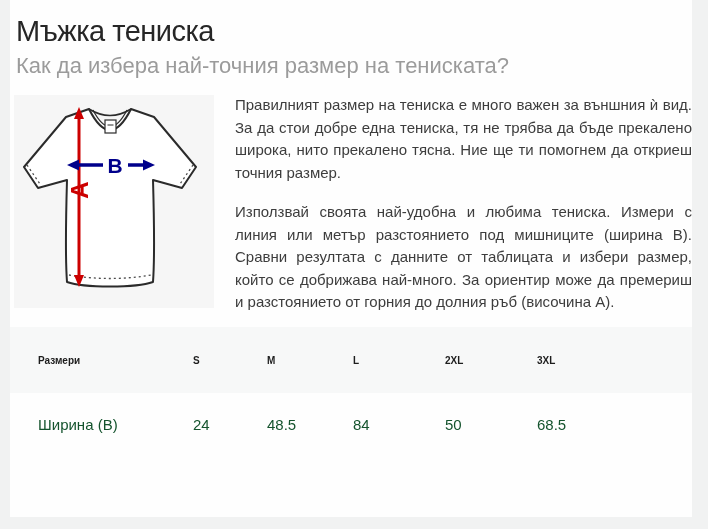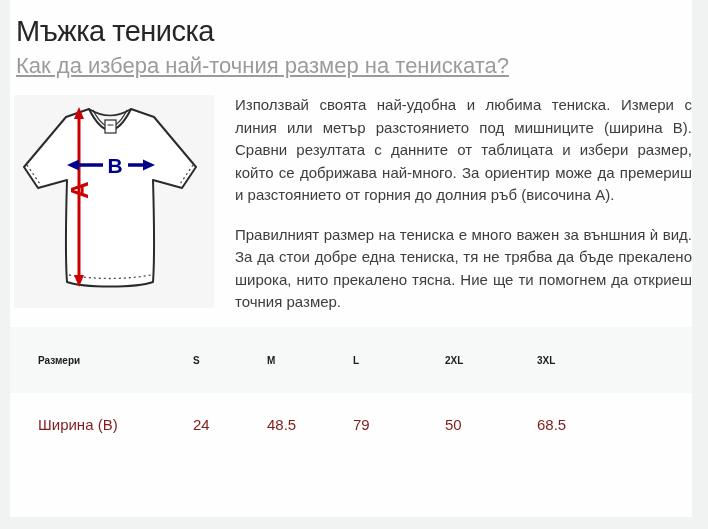--- a/index.html
+++ b/index.html
@@ -12,21 +12,21 @@
     position:absolute; top:0; left:10px; width:682px; height:517px;
     background:#fefefe;
   }
   .title {
     position:absolute; top:15px; left:6px; margin:0;
     font-size:29px; font-weight:400; color:#262626; letter-spacing:-0.5px;
     white-space:nowrap;
   }
   .subtitle {
     position:absolute; top:53px; left:6px; margin:0;
-    font-size:22px; font-weight:400; color:#9b9b9b; white-space:nowrap;text-decoration:underline;
+    font-size:22px; font-weight:400; color:#9b9b9b; white-space:nowrap;
   }
   .figure {
     position:absolute; top:95px; left:4px; width:200px; height:213px;
     background:#f6f6f6;
   }
   .figure svg { display:block; width:200px; height:213px; }
   .intro {
     position:absolute; top:94px; left:225px; width:457px;
     font-size:15px; line-height:22.5px; color:#3d3d3d; text-align:justify;
   }
@@ -34,21 +34,21 @@
   .size-table { position:absolute; top:327px; left:0; width:682px; }
   .trow {
     display:grid;
     grid-template-columns:155px 74px 86px 92px 92px 86px 1fr;
     align-items:center; padding-left:28px; box-sizing:border-box;
   }
   .thead {
     height:66px; background:#f7f8f8;
     font-size:10px; font-weight:bold; color:#1d1d1d;
   }
-  .tbody-row { height:62px; font-size:15px; color:#7f1d1d; }
+  .tbody-row { height:62px; font-size:15px; color:#14532d; }
   .row-alt { background:#f7f8f8; }
   .cell { white-space:nowrap; }
 </style>
 </head>
 <body>
 
 <div class="card">
 
   <h1 class="title">Мъжка тениска</h1>
   <h2 class="subtitle">Как да избера най-точния размер на тениската?</h2>
@@ -76,36 +76,36 @@
         <line x1="63" y1="70" x2="89" y2="70" stroke="#00008b" stroke-width="3.5"></line>
         <line x1="114" y1="70" x2="130" y2="70" stroke="#00008b" stroke-width="3.5"></line>
         <polygon points="53,70 65,64.5 65,75.5" fill="#00008b"></polygon>
         <polygon points="141,70 129,64.5 129,75.5" fill="#00008b"></polygon>
         <text x="101" y="70" font-size="21" font-weight="bold" fill="#00008b" text-anchor="middle" dominant-baseline="central">B</text>
       </g>
     </svg>
   </div>
 
   <div class="intro">
+    <p>Правилният размер на тениска е много важен за външния ѝ вид. За да стои добре една тениска, тя не трябва да бъде прекалено широка, нито прекалено тясна. Ние ще ти помогнем да откриеш точния размер.</p>
     <p>Използвай своята най-удобна и любима тениска. Измери с линия или метър разстоянието под мишниците (ширина B). Сравни резултата с данните от таблицата и избери размер, който се добрижава най-много. За ориентир може да премериш и разстоянието от горния до долния ръб (височина A).</p>
-    <p>Правилният размер на тениска е много важен за външния ѝ вид. За да стои добре една тениска, тя не трябва да бъде прекалено широка, нито прекалено тясна. Ние ще ти помогнем да откриеш точния размер.</p>
   </div>
 
   <div class="size-table">
     <div class="trow thead">
       <div class="cell">Размери</div>
       <div class="cell">S</div>
       <div class="cell">M</div>
       <div class="cell">L</div>
       <div class="cell">2XL</div>
       <div class="cell">3XL</div>
     </div>
     <div class="trow tbody-row">
       <div class="cell">Ширина (B)</div>
       <div class="cell">24</div>
       <div class="cell">48.5</div>
-      <div class="cell">79</div>
+      <div class="cell">84</div>
       <div class="cell">50</div>
       <div class="cell">68.5</div>
     </div>
   </div>
 
 </div>
 
 </body></html>

